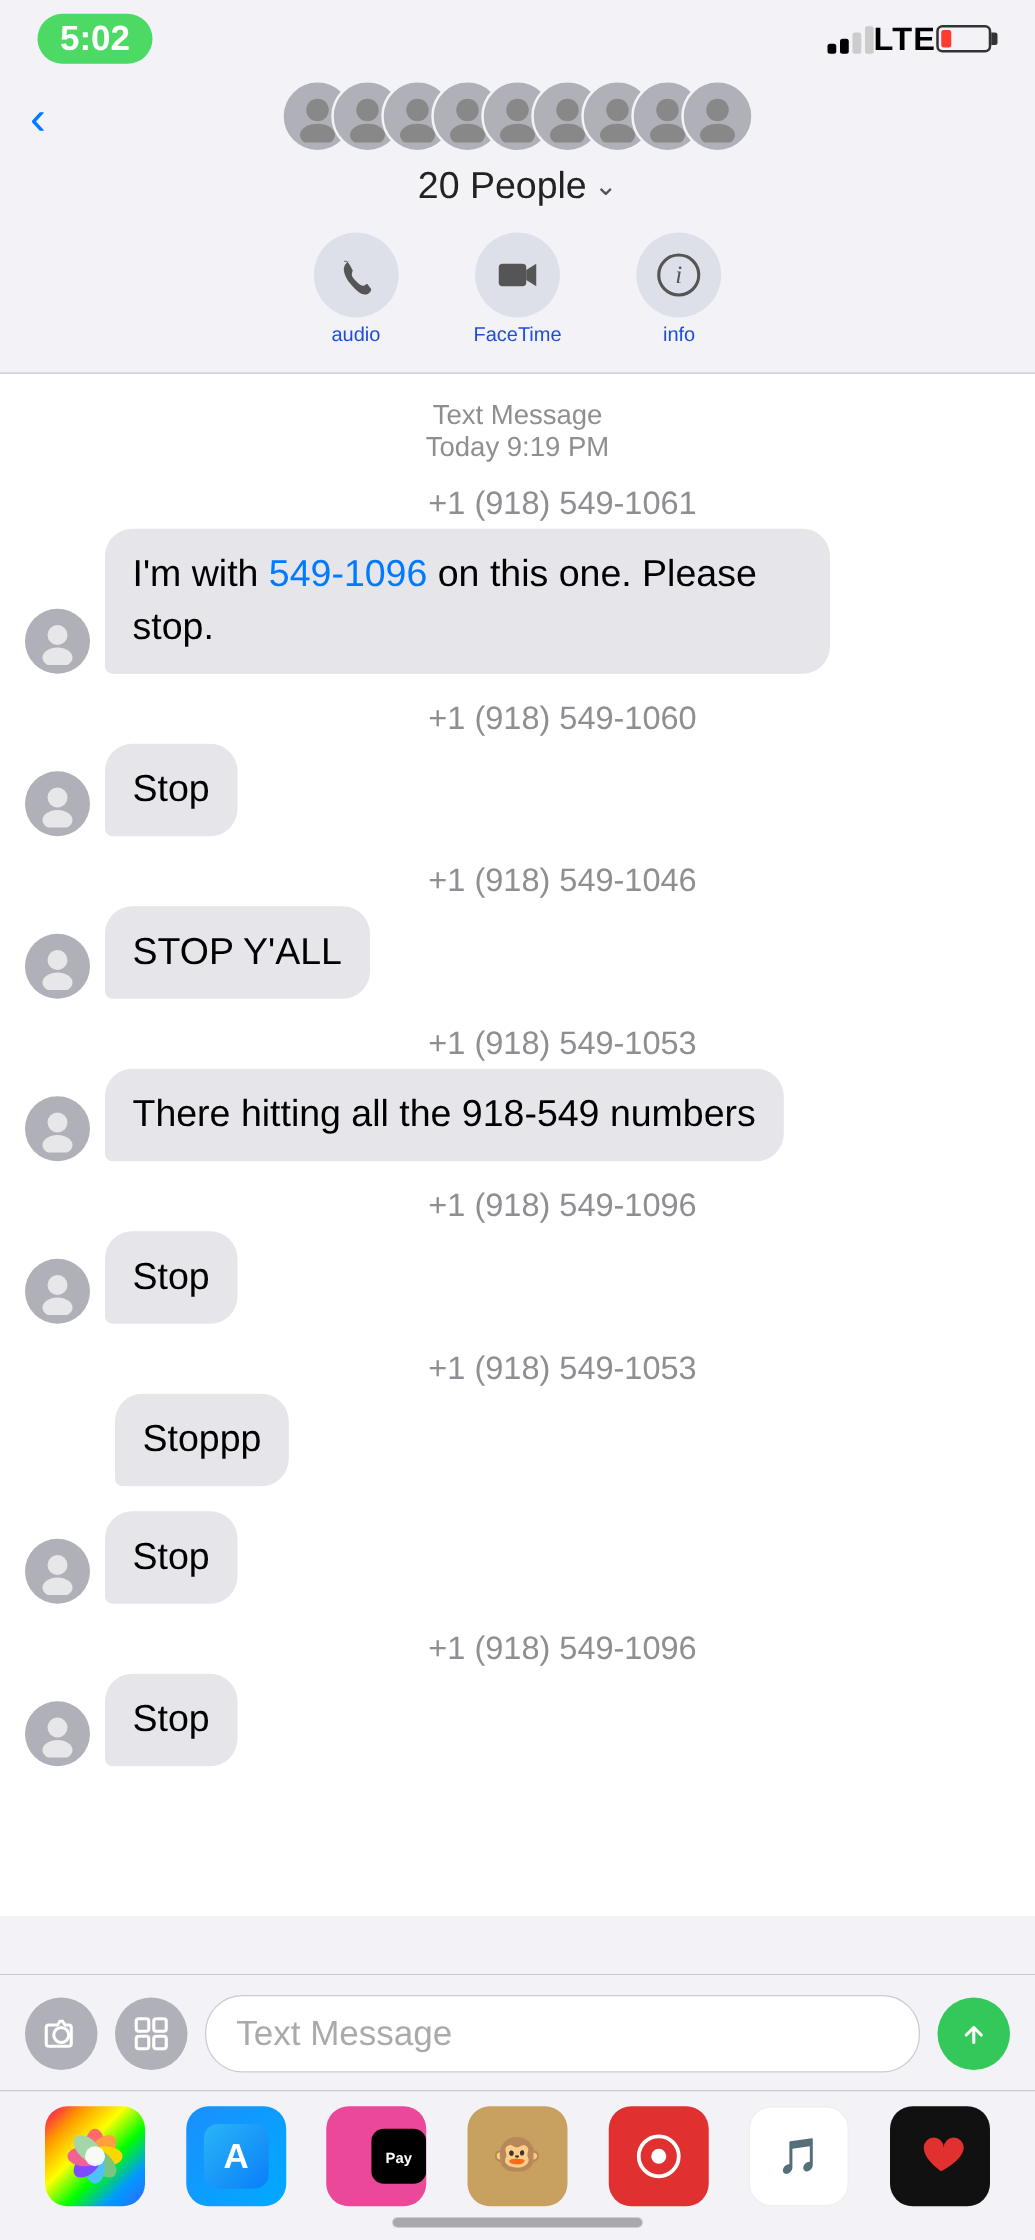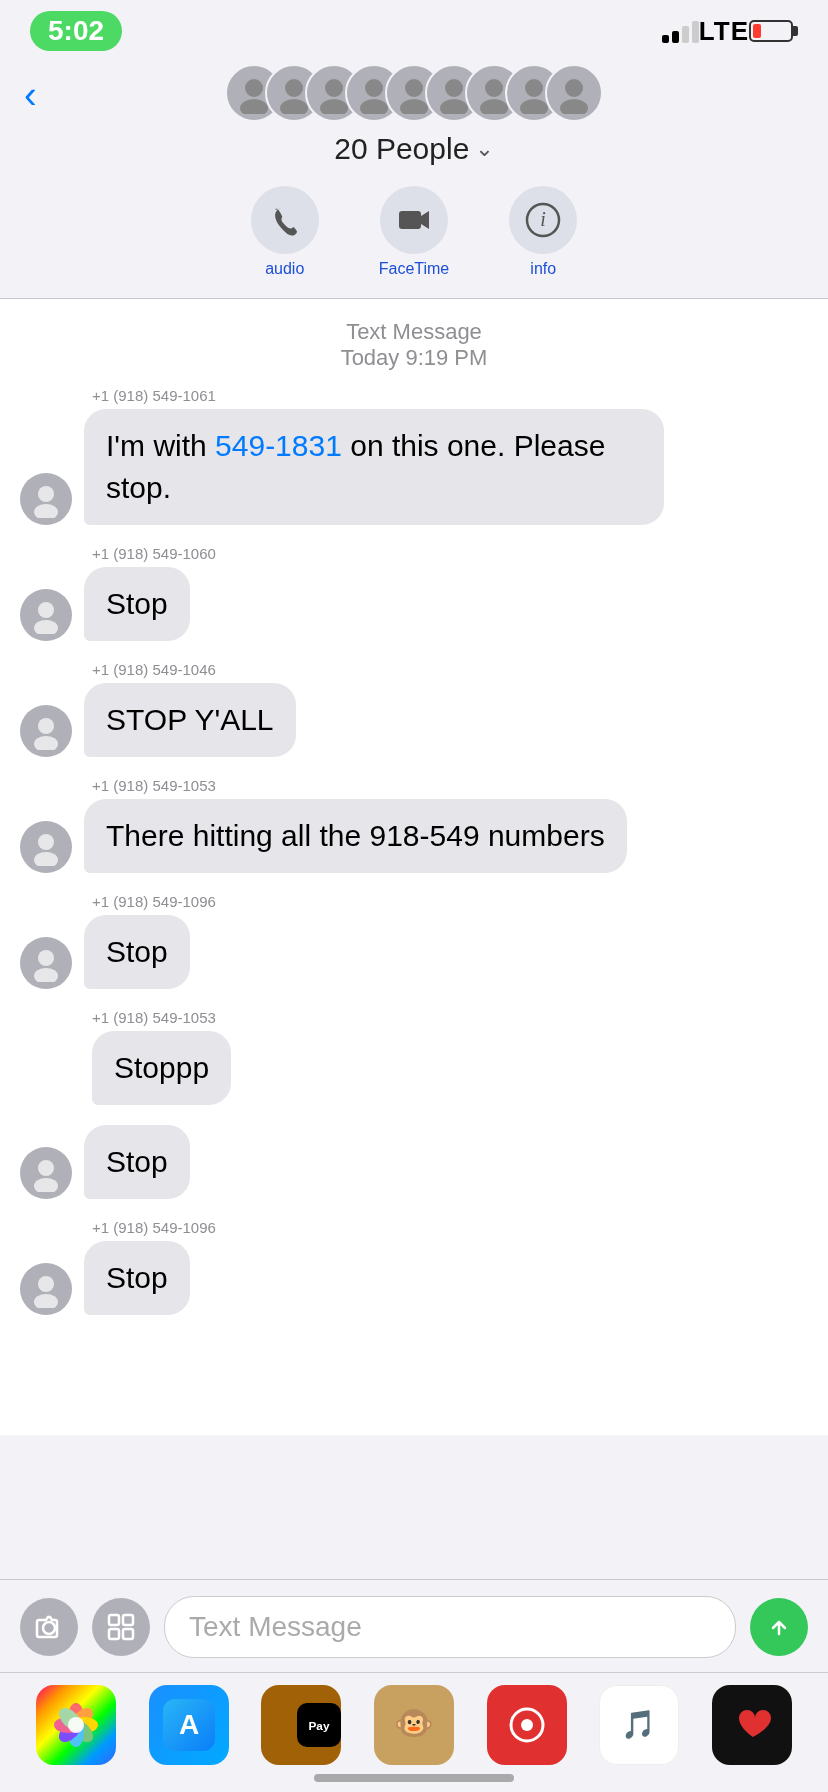--- a/index.html
+++ b/index.html
@@ -192,24 +192,25 @@
     }
     .msg-timestamp-header .msg-time {
       font-size: 22px;
       color: #8e8e93;
     }
 
     .message-group {
       margin-bottom: 20px;
     }
     .sender-number {
-      font-size: 15px;
+      font-size: 26px;
       color: #8e8e93;
       margin-left: 72px;
       margin-bottom: 5px;
+      text-align: center;
     }
     .msg-row {
       display: flex;
       align-items: flex-end;
       gap: 12px;
       margin-bottom: 4px;
     }
     .msg-row.no-avatar {
       padding-left: 72px;
     }
@@ -316,21 +317,21 @@
       height: 80px;
       border-radius: 18px;
       display: flex;
       align-items: center;
       justify-content: center;
       cursor: pointer;
       overflow: hidden;
     }
     .dock-icon.photos { background: linear-gradient(135deg, #f06, #f90, #ff0, #0f0, #09f, #36f); }
     .dock-icon.appstore { background: linear-gradient(135deg, #1a8fff, #0af); }
-    .dock-icon.applepay { background: #a16207; padding-left: 36px; }
+    .dock-icon.applepay { background: #ec4899; padding-left: 36px; }
     .dock-icon.monkey { background: #c8a060; }
     .dock-icon.browser { background: #e03030; }
     .dock-icon.music { background: #fff; border: 1px solid #eee; }
     .dock-icon.heart { background: #111; }
     .home-indicator {
       position: fixed;
       bottom: 10px;
       left: 50%;
       transform: translateX(-50%);
       width: 200px;
@@ -473,21 +474,21 @@
 
   <div class="message-group">
     <div class="sender-number">+1 (918) 549-1061</div>
     <div class="msg-row">
       <div class="msg-avatar">
         <svg viewBox="0 0 38 38" fill="none">
             <circle cx="19" cy="14" r="8" fill="#fff" opacity="0.7"></circle>
             <ellipse cx="19" cy="32" rx="12" ry="8" fill="#fff" opacity="0.7"></ellipse>
           </svg>
       </div>
-      <div class="bubble received">I'm with <a style="color: rgb(0, 122, 255);">549-1831</a> on this one. Please stop.</div>
+      <div class="bubble received">I'm with <a style="color: rgb(0, 122, 255);">549-1096</a> on this one. Please stop.</div>
     </div>
   </div>
 
   <div class="message-group">
     <div class="sender-number">+1 (918) 549-1060</div>
     <div class="msg-row">
       <div class="msg-avatar">
         <svg viewBox="0 0 38 38" fill="none">
             <circle cx="19" cy="14" r="8" fill="#fff" opacity="0.7"></circle>
             <ellipse cx="19" cy="32" rx="12" ry="8" fill="#fff" opacity="0.7"></ellipse>

